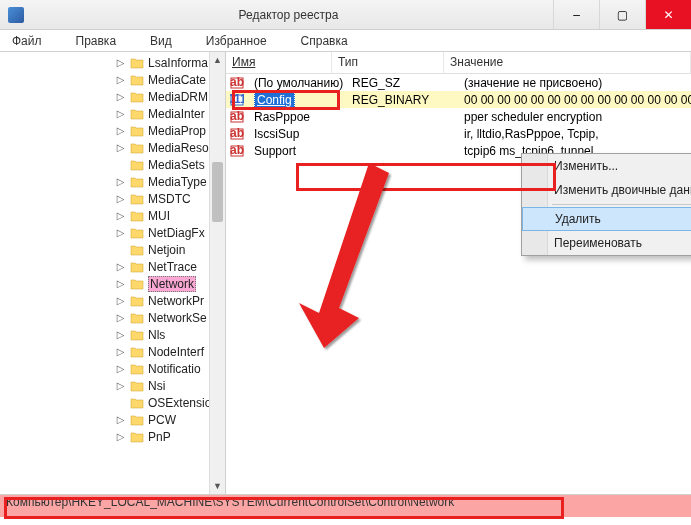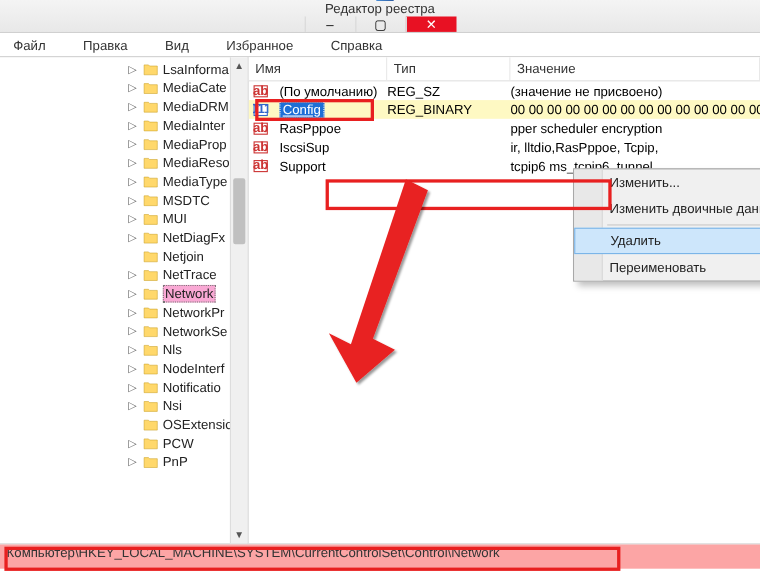--- a/index.html
+++ b/index.html
@@ -1,18 +1,18 @@
 <!DOCTYPE html>
 <html><head>
 <meta charset="utf-8">
 <style>
 * { margin: 0; padding: 0; box-sizing: border-box; font-family: "Segoe UI", Tahoma, sans-serif; font-size: 12px; }
 body { background: #fff; width: 691px; height: 525px; position: relative; overflow: hidden; }
 
-.titlebar { height: 30px; background: linear-gradient(#f4f4f4,#e8e8e8); border-bottom: 1px solid #d0d0d0; display: flex; align-items: center; position: relative; flex-direction: column; }
+.titlebar { height: 30px; background: linear-gradient(#f4f4f4,#e8e8e8); border-bottom: 1px solid #d0d0d0; display: flex; align-items: center; position: relative; }
 .tb-icon { width: 16px; height: 16px; margin-left: 8px; background: linear-gradient(135deg,#4a90d9,#2c5aa0); border-radius:2px; }
 .tb-title { flex:1; text-align:center; color:#333; font-size:12px; }
 .tb-btns { display:flex; height:100%; }
 .tb-btn { width:46px; display:flex; align-items:center; justify-content:center; border-left:1px solid #d8d8d8; }
 .tb-btn.close { background:#e81123; color:#fff; }
 
 .menubar { height:22px; border-bottom:1px solid #d0d0d0; display:flex; align-items:center; padding-left:4px; background:#fff;gap:18px; }
 .menubar span { padding:2px 8px; color:#333; }
 
 .content { display:flex; height:443px; border-bottom:1px solid #d0d0d0; }
@@ -27,21 +27,21 @@
 .tree-item.sel .lbl { background:#f9a8d4; border:1px dotted #777; padding:0 1px; }
 .tree-scroll { position:absolute; right:0; top:0; bottom:0; width:16px; background:#f0f0f0; border-left:1px solid #ddd; }
 .tree-scroll .thumb { position:absolute; left:2px; right:2px; top:110px; height:60px; background:#c0c0c0; border-radius:2px; }
 .tree-scroll .arr { position:absolute; left:0; right:0; height:16px; display:flex; align-items:center; justify-content:center; color:#555; font-size:9px; }
 .tree-scroll .arr.up { top:0; }
 .tree-scroll .arr.dn { bottom:0; }
 
 .list { flex:1; position:relative; overflow:hidden; }
 .list-hdr { display:flex; height:22px; background:#fff; border-bottom:1px solid #e0e0e0; }
 .list-hdr div { padding:3px 6px; border-right:1px solid #e8e8e8; color:#333; }
-.col-n { width:126px; } .col-t { width:112px; } .col-v { flex:1; }
+.col-n { width:106px;text-decoration:underline; } .col-t { width:112px; } .col-v { flex:1; }
 .row { display:flex; height:17px; align-items:center; }
 .row .c { padding:0 6px; white-space:nowrap; overflow:hidden; }
 .row .ico { width:14px; height:14px; margin-left:4px; margin-right:4px; flex-shrink:0; }
 .row .c-n { width:98px; } .row .c-t { width:112px; } .row .c-v { flex:1; }
 .row.sel { background:#fef9c3; }
 .row.sel .c-n span { background:#1e6fd6; color:#fff; padding:0 2px; border:1px dotted #fff;text-decoration:underline; }
 
 .ctx { position:absolute; left:295px; top:101px; width:262px; background:#f0f0f0; border:1px solid #a0a0a0; box-shadow:4px 4px 6px rgba(0,0,0,.25); z-index:5; }
 .ctx-item { height:24px; display:flex; align-items:center; padding-left:32px; color:#222; position:relative; }
 .ctx-item.hover { background:#cde6fb; border:1px solid #7bb5e8; height:24px; }
@@ -131,20 +131,29 @@
           <span class="lbl">MediaProp</span>
         </div>
         <div class="tree-item l4">
           <span class="exp">▷</span>
           <span class="fld">
             <svg viewBox="0 0 14 12">
               <path d="M1 2h4l1 1h7v8H1z" fill="#ffd86b" stroke="#c9a227" stroke-width="0.5"></path>
             </svg>
           </span>
           <span class="lbl">MediaReso</span>
+        </div>
+        <div class="tree-item l4">
+          <span class="exp"></span>
+          <span class="fld">
+            <svg viewBox="0 0 14 12">
+              <path d="M1 2h4l1 1h7v8H1z" fill="#ffd86b" stroke="#c9a227" stroke-width="0.5"></path>
+            </svg>
+          </span>
+          <span class="lbl">MediaSets</span>
         </div>
         <div class="tree-item l4">
           <span class="exp">▷</span>
           <span class="fld">
             <svg viewBox="0 0 14 12">
               <path d="M1 2h4l1 1h7v8H1z" fill="#ffd86b" stroke="#c9a227" stroke-width="0.5"></path>
             </svg>
           </span>
           <span class="lbl">MediaType</span>
         </div>

